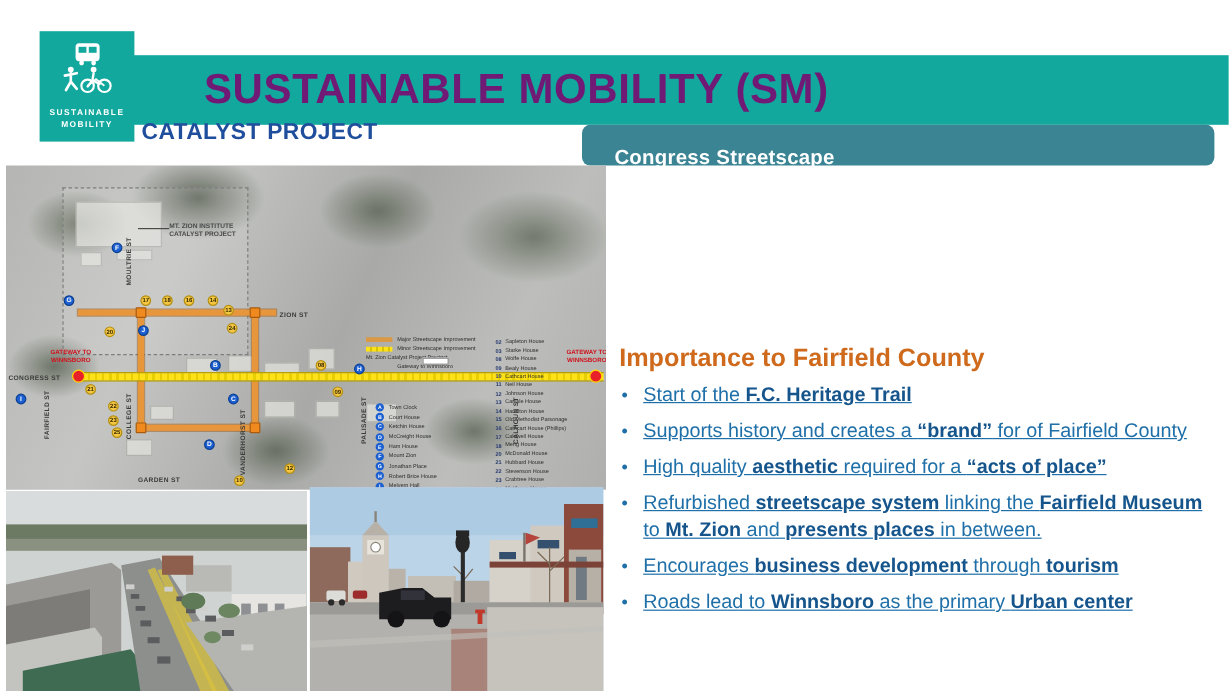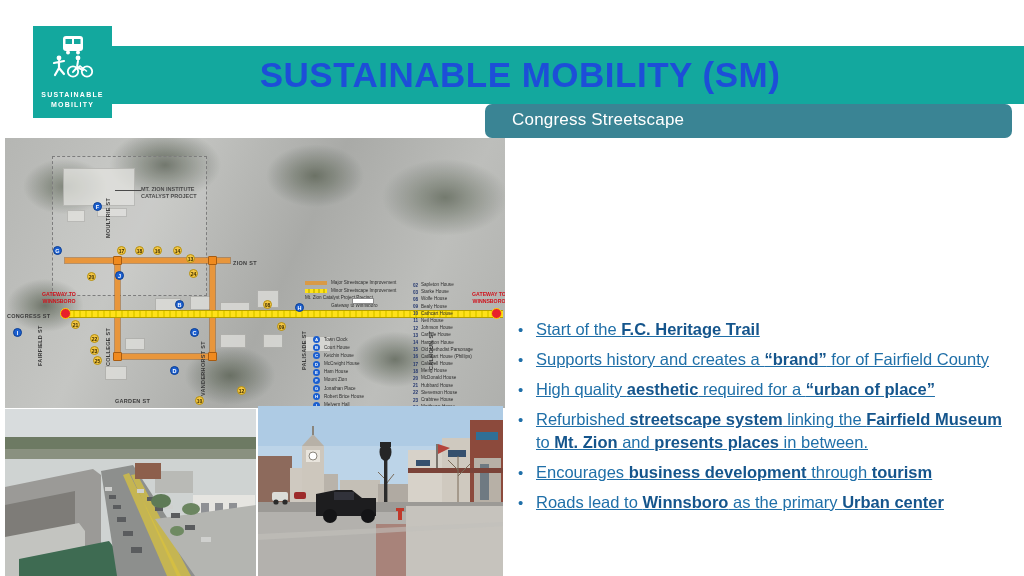--- a/index.html
+++ b/index.html
@@ -11,22 +11,22 @@
   }
   #slide { position: relative; width: 1024px; height: 576px; background: #fff; }
 
   
   .header-band {
     position: absolute; left: 110px; top: 46px; width: 914px; height: 58px;
     background: #13a89e;
   }
   .header-title {
     position: absolute; left: 170px; top: 50px; width: 700px; height: 50px;
-    color: #1d4ed8; font-size: 35px; font-weight: bold; letter-spacing: 0.5px;
-    line-height: 50px; text-align: center; white-space: nowrap;
+    color: #701a75; font-size: 35px; font-weight: bold; letter-spacing: 0.5px;
+    line-height: 50px; white-space: nowrap;
   }
   .logo-box {
     position: absolute; left: 33px; top: 26px; width: 79px; height: 92px;
     background: #13a89e; display: flex; flex-direction: column;
     align-items: center; justify-content: flex-start; padding-top: 8px;
   }
   .logo-icon { width: 52px; height: 44px; }
   .logo-text {
     color: #ffffff; font-size: 7px; font-weight: bold; letter-spacing: 1.2px;
     text-align: center; line-height: 10px; margin-top: 12px;
@@ -34,22 +34,22 @@
   .catalyst {
     position: absolute; left: 118px; top: 100px;
     color: #1f4e9c; font-size: 19px; font-weight: bold; letter-spacing: 0.3px;
     white-space: nowrap;
   }
   .subtitle-bar {
     position: absolute; left: 485px; top: 104px; width: 527px; height: 34px;
     background: #3a8494; border-radius: 7px;
   }
   .subtitle-text {
-    position: absolute; left: 512px; top: 110px;
-    color: #ffffff; font-size: 17px; font-weight: normal; letter-spacing: 0.2px;
+    position: absolute; left: 512px; top: 122px;
+    color: #ffffff; font-size: 17px; font-weight: bold; letter-spacing: 0.2px;
     white-space: nowrap;
   }
 
   
   .body-para {
     position: absolute; left: 518px; top: 166px; width: 492px;
     color: #d98b3e; font-size: 17.5px; line-height: 25px;
   }
   .body-para b { color: #c96a12; font-weight: bold; }
   .section-head {
@@ -192,38 +192,40 @@
       <circle cx="26" cy="37.5" r="5.2" stroke="#ffffff" stroke-width="1.8" fill="none"></circle>
       <circle cx="40" cy="37.5" r="5.2" stroke="#ffffff" stroke-width="1.8" fill="none"></circle>
       <path d="M26 37.5 L33 32 L40 37.5" stroke="#ffffff" stroke-width="1.5" fill="none"></path>
     </svg>
     <div class="logo-text">
       <span>SUSTAINABLE</span><br>
       <span>MOBILITY</span>
     </div>
   </div>
 
+  <div class="catalyst">CATALYST PROJECT</div>
 
   <div class="subtitle-bar"></div>
   <div class="subtitle-text">Congress Streetscape</div>
 
 
+  <div class="section-head">Importance to Fairfield County</div>
 
   <div class="bullets">
       <div class="bullet-row">
         <span class="bullet-dot">•</span>
         <span class="bullet-txt">Start of the <b>F.C. Heritage  Trail</b></span>
       </div>
       <div class="bullet-row">
         <span class="bullet-dot">•</span>
         <span class="bullet-txt">Supports history and creates a <b>“brand”</b> for of Fairfield County</span>
       </div>
       <div class="bullet-row">
         <span class="bullet-dot">•</span>
-        <span class="bullet-txt">High quality <b>aesthetic</b> required for a <b>“urban of place”</b></span>
+        <span class="bullet-txt">High quality <b>aesthetic</b> required for a <b>“acts of place”</b></span>
       </div>
       <div class="bullet-row">
         <span class="bullet-dot">•</span>
         <span class="bullet-txt">Refurbished <b>streetscape  system</b> linking the <b>Fairfield Museum</b> to <b>Mt. Zion</b> and <b>presents places</b> in between.</span>
       </div>
       <div class="bullet-row">
         <span class="bullet-dot">•</span>
         <span class="bullet-txt">Encourages <b>business development</b> through <b>tourism</b></span>
       </div>
       <div class="bullet-row">

